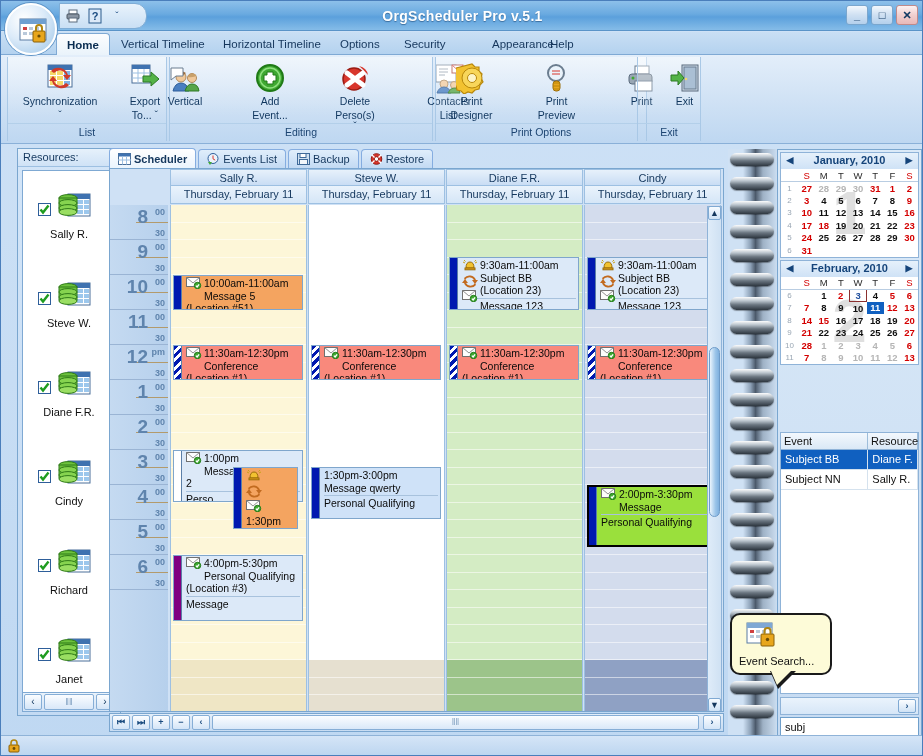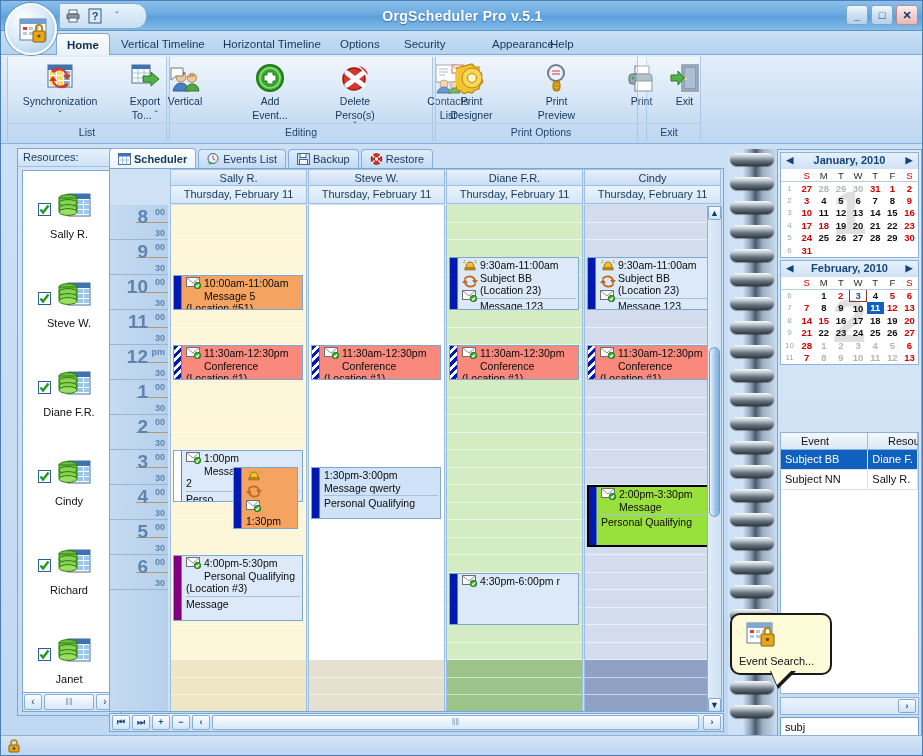--- a/index.html
+++ b/index.html
@@ -174,21 +174,21 @@
   .mini td.gry { color:#b5b5b5; }
   .mini td.sel { background:#1060c0; color:#ffffff; }
   .mini td.today { border:1px solid #8b3030; color:#1d4d9c; }
   .mini .ghost { position:absolute; left:0; right:0; top:16px; bottom:0; z-index:1;
     display:flex; align-items:center; justify-content:center; font-size:62px; color:#dfdfdf;
     font-weight:bold; pointer-events:none; }
 
   .evtable { position:absolute; left:2px; top:282px; width:139px; height:262px;
     background:#ffffff; border:1px solid #8fb3d8; overflow:hidden; }
   .evtable .th { display:flex; height:17px; }
-  .evtable .th div { line-height:16px; padding-left:20px; font-size:11px; color:#101010;
+  .evtable .th div { line-height:16px; padding-left:3px; font-size:11px; color:#101010;
     background:linear-gradient(180deg,#f3f8fd,#dae8f6); border-right:1px solid #9dbdda;
     border-bottom:1px solid #8fb3d8; }
   .evtable .tr { display:flex; height:20px; }
   .evtable .tr div { line-height:19px; padding-left:4px; font-size:11px; color:#101010;
     border-right:1px solid #d5e2ee; border-bottom:1px solid #d5e2ee; overflow:hidden; white-space:nowrap; }
   .evtable .tr.sel div { background:#1060c0; color:#ffffff; }
   .c-ev { width:88px; } .c-res { width:50px; }
 
   .searchrow { position:absolute; left:2px; bottom:23px; width:139px; height:18px;
     display:flex; align-items:center; justify-content:flex-end;
@@ -970,35 +970,20 @@
     <path d="M0.5 0.5 L7 6 L13.5 0.5" fill="none" stroke="#909090"></path>
     <circle cx="11.5" cy="8.5" r="3.2" fill="#3fa832" stroke="#1f7a16"></circle>
     <path d="M9.9 8.6 l1.2 1.3 l2-2.6" stroke="#fff" stroke-width="1.3" fill="none"></path>
                     </svg></span>
          <span>11:30am-12:30pm</span>
          <div>Conference</div>
          <div>(Location #1)</div>
          
        </div>
               </div>
-              <div class="ev" style="top:368px;height:52px;background:#dce9f8;">
-       <span class="bar" style="background:#0019b0;"></span>
-       <div class="body">
-         <span class="icons"><svg width="16" height="12" viewBox="0 0 16 12">
-    <rect x="0.5" y="0.5" width="13" height="9" fill="#fdfdfd" stroke="#707070"></rect>
-    <path d="M0.5 0.5 L7 6 L13.5 0.5" fill="none" stroke="#909090"></path>
-    <circle cx="11.5" cy="8.5" r="3.2" fill="#3fa832" stroke="#1f7a16"></circle>
-    <path d="M9.9 8.6 l1.2 1.3 l2-2.6" stroke="#fff" stroke-width="1.3" fill="none"></path>
-                    </svg></span>
-         <span>4:30pm-6:00pm r</span>
-         
-         
-         
-       </div>
-              </div>
             </div>
             <div class="col">
               <div class="slot" style="background:#d3dced;"></div>
               <div class="slot" style="background:#d3dced;"></div>
               <div class="slot" style="background:#d3dced;"></div>
               <div class="slot" style="background:#d3dced;"></div>
               <div class="slot" style="background:#d3dced;"></div>
               <div class="slot" style="background:#d3dced;"></div>
               <div class="slot" style="background:#d3dced;"></div>
               <div class="slot" style="background:#d3dced;"></div>

